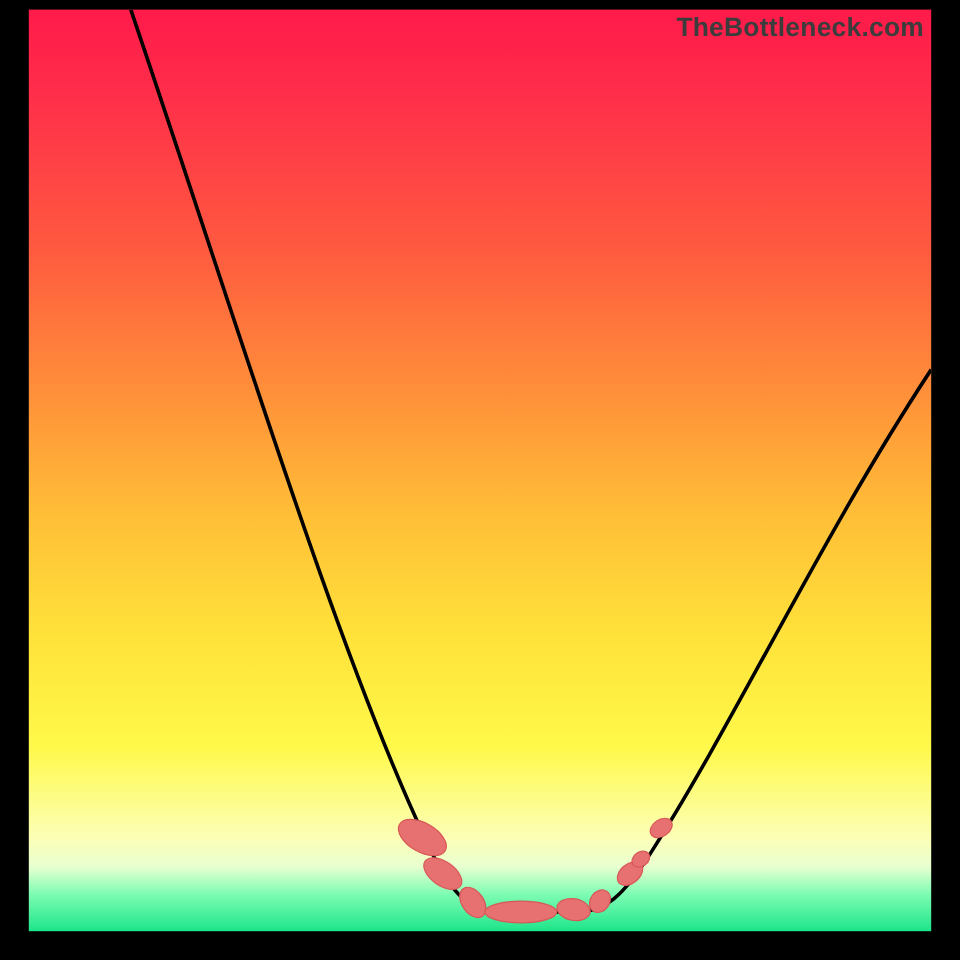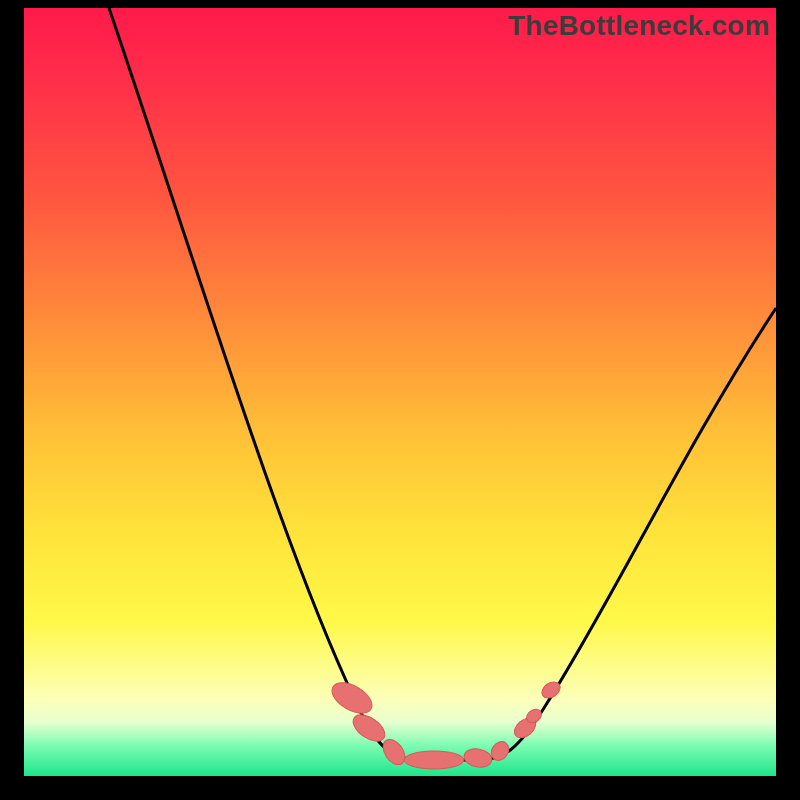--- a/index.html
+++ b/index.html
@@ -27,21 +27,21 @@
       #fcffb8 90%,
       #e8ffd0 93%,
       #7dfcb3 96%,
       #1de58a 100%);
   }
   .watermark {
     position: absolute;
     top: 10px;
     right: 30px;
     font-family: Arial, Helvetica, sans-serif;
-    font-size: 28px;
+    font-size: 22px;
     font-weight: 600;
     color: #3c3c3c;
     letter-spacing: 0.2px;
   }
   svg.curves {
     position: absolute;
     left: 0;
     top: 0;
   }
   .dot-overlay {

